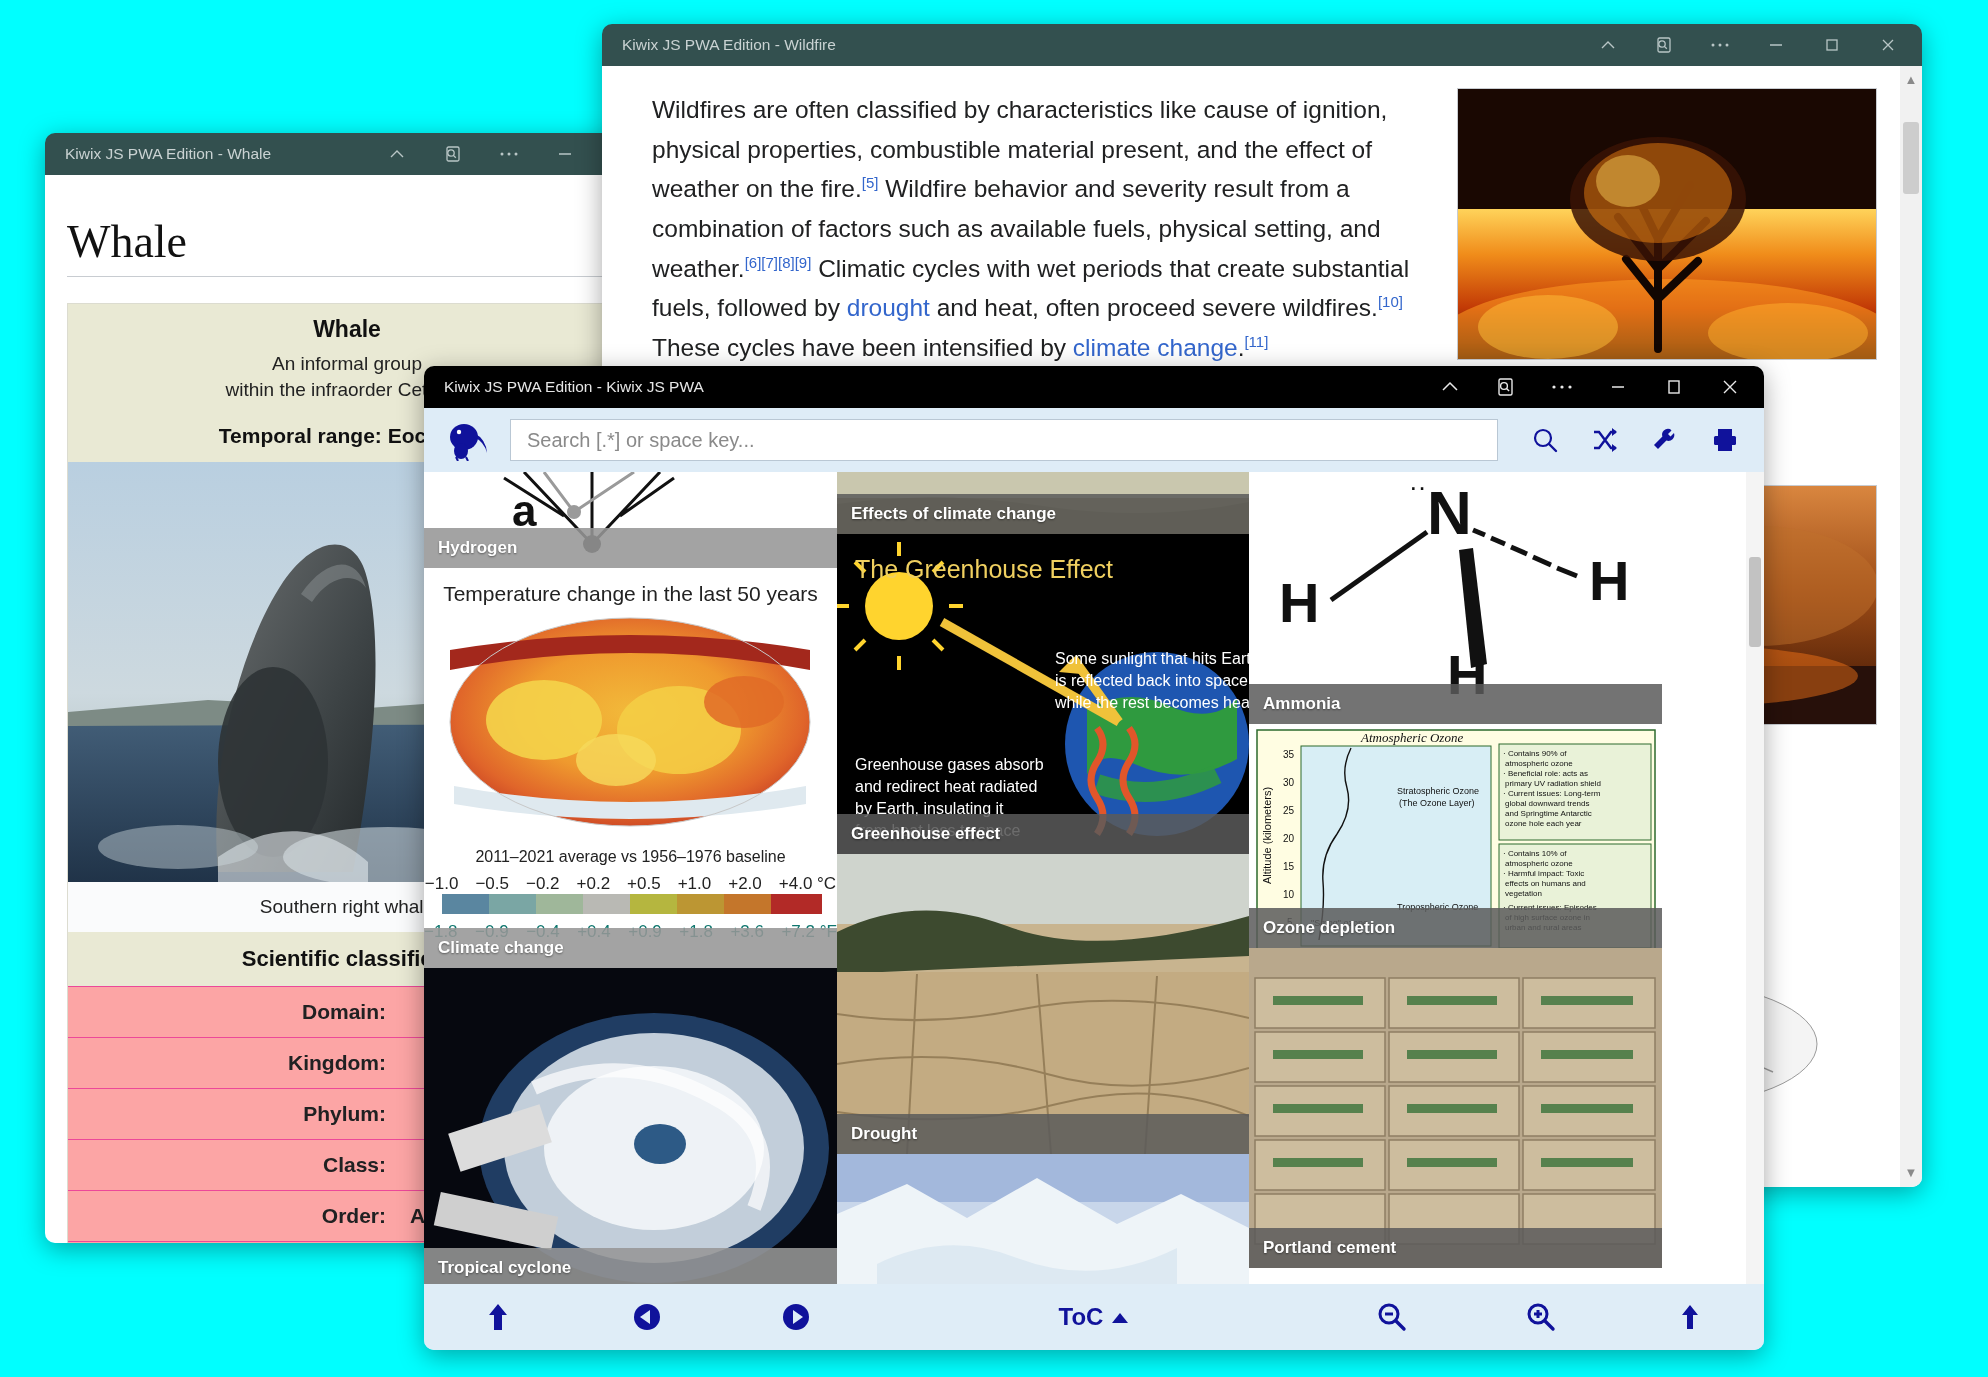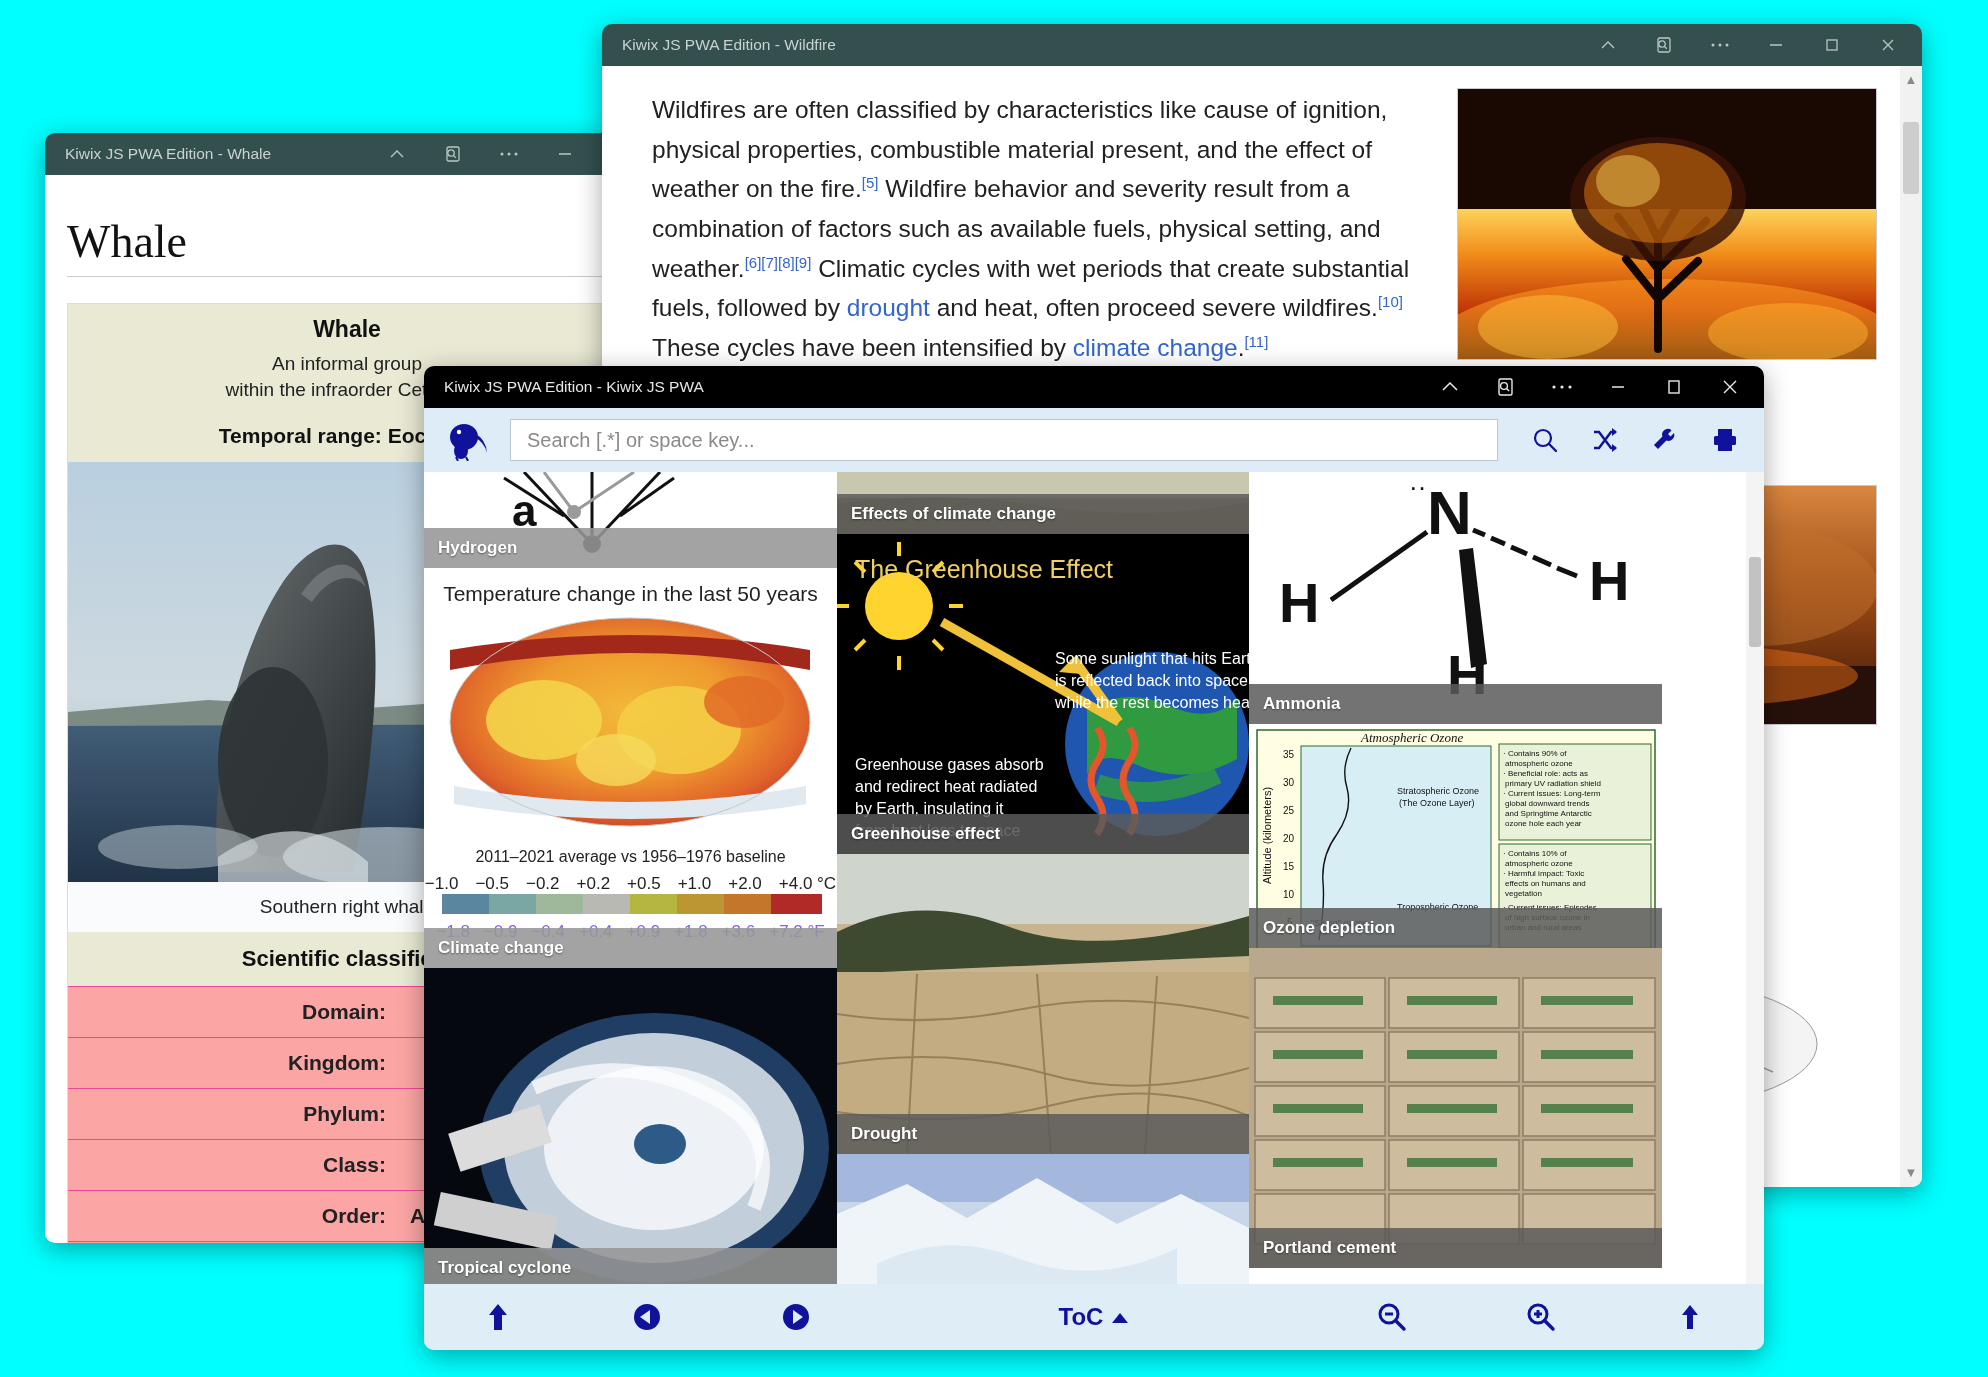--- a/index.html
+++ b/index.html
@@ -483,21 +483,21 @@
           <svg width="380" height="20" viewBox="0 0 380 20" style="margin-left:18px">
             <rect x="0" width="47" height="20" fill="#5a86a0"></rect>
               <rect x="47" width="47" height="20" fill="#7aa6a4"></rect>
             <rect x="94" width="47" height="20" fill="#9fb79a"></rect>
               <rect x="141" width="47" height="20" fill="#b9b9b4"></rect>
             <rect x="188" width="47" height="20" fill="#b5b63f"></rect>
               <rect x="235" width="47" height="20" fill="#bc9633"></rect>
             <rect x="282" width="47" height="20" fill="#c4762b"></rect>
               <rect x="329" width="51" height="20" fill="#b22a27"></rect>
           </svg>
-          <div style="display:flex;justify-content:center;gap:14px;font-size:17px;color:#8b5cf6;margin-top:4px">
+          <div style="display:flex;justify-content:space-between;gap:14px;font-size:17px;color:#0f766e;margin-top:4px">
             <span>−1.8</span>
             <span>−0.9</span>
             <span>−0.4</span>
             <span>+0.4</span>
             <span>+0.9</span>
             <span>+1.8</span>
             <span>+3.6</span>
             <span>+7.2 °F</span>
           </div>
           <div class="label">Climate change</div>

